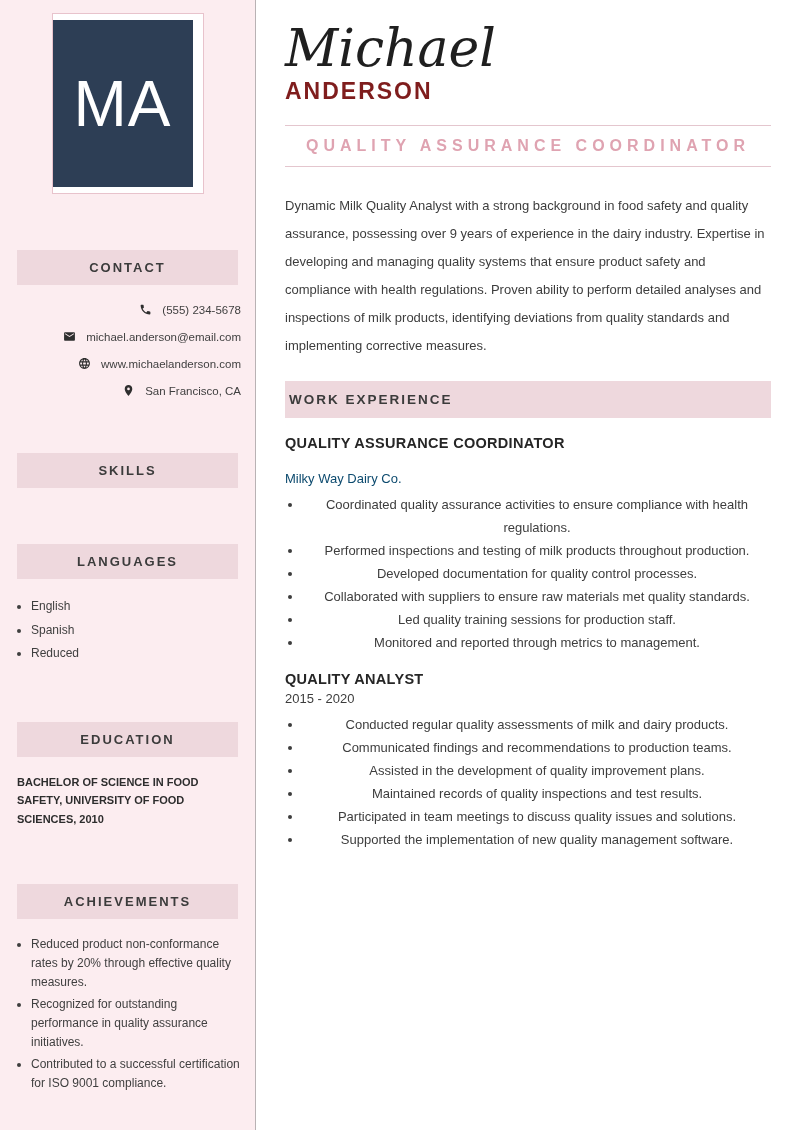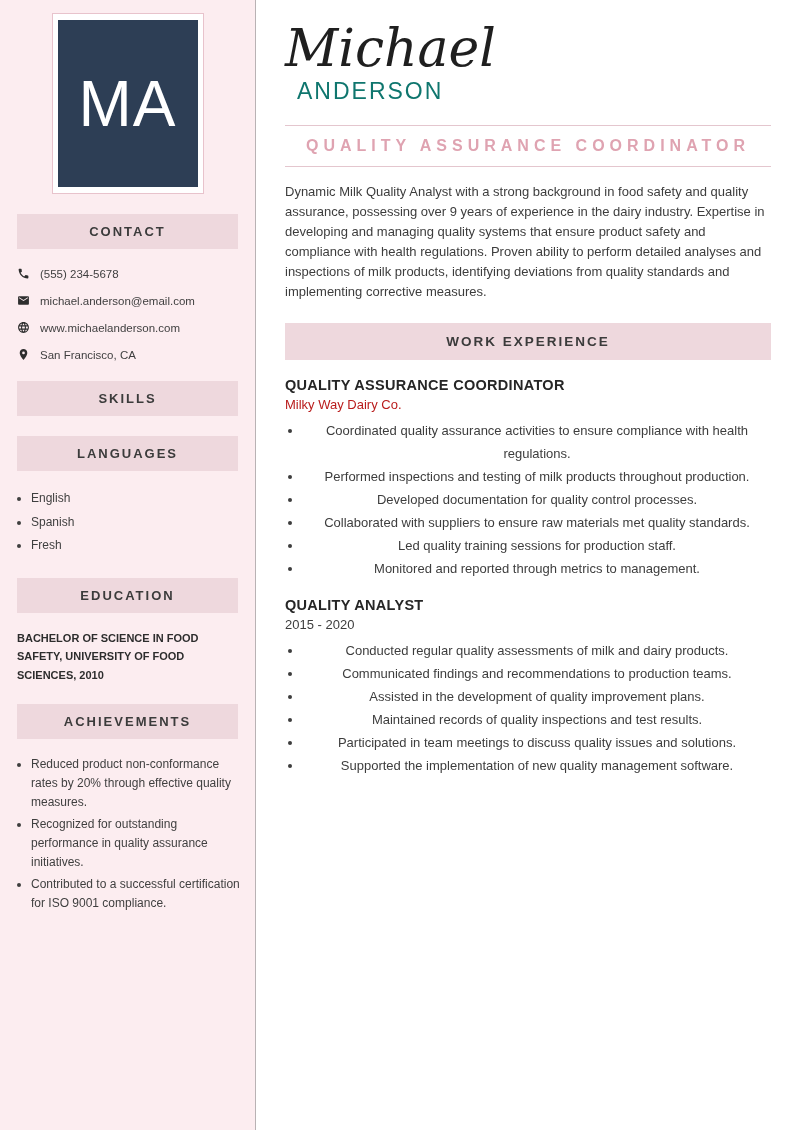--- a/index.html
+++ b/index.html
@@ -2,44 +2,44 @@
 <html><head>
 <meta charset="utf-8">
 <style>
   * { margin:0; padding:0; box-sizing:border-box; }
   html,body { background:#ffffff; }
   body { font-family:"Liberation Sans", sans-serif; color:#3c3c3c; }
   .page { position:relative; width:800px; height:1130px; background:#ffffff; display:flex; overflow:hidden; }
 
   
   .sidebar { width:256px; min-width:256px; height:100%; background:#fcedf0; border-right:1px solid #b9b2b4; padding-bottom:20px; }
-  .monogram-frame { width:152px; height:181px; margin:13px auto 0 auto; background:#ffffff; border:1px solid #e8c3cc; display:flex; align-items:center; justify-content:center; }
+  .monogram-frame { width:152px; height:181px; margin:13px auto 0 auto; background:#ffffff; border:1px solid #e8c3cc; display:flex; align-items:center; justify-content:flex-start; }
   .monogram { width:140px; height:167px; background:#2d3e55; color:#ffffff; display:flex; align-items:center; justify-content:center; font-size:64px; font-weight:400; letter-spacing:1px; }
-  .side-header { margin:20px 17px 16px 17px; background:#eed8dd; padding:10px 4px; text-align:center; font-weight:bold; font-size:13px; letter-spacing:2px; color:#3b3b3b; }
+  .side-header { margin:56px 17px 16px 17px; background:#eed8dd; padding:10px 4px; text-align:center; font-weight:bold; font-size:13px; letter-spacing:2px; color:#3b3b3b; }
   .contact-list { padding:2px 14px 0 17px; }
-  .contact-row { display:flex; align-items:center; gap:10px; margin-bottom:14px; font-size:11.5px; color:#3f3f3f; }
+  .contact-row { display:flex; align-items:center; gap:10px; margin-bottom:14px; font-size:11.5px; color:#3f3f3f;justify-content:flex-end; }
   .cicon { width:13px; height:13px; display:inline-flex; flex:0 0 13px; }
   .cicon svg { width:13px; height:13px; fill:#2e2e2e; }
   ul.side-list { list-style:disc; margin:0 14px 0 31px; font-size:12px; color:#3f3f3f; }
   ul.side-list li { line-height:23.5px; }
   ul.side-list.achievements { margin-top:4px; }
   ul.side-list.achievements li { line-height:19px; margin-bottom:3px; }
   .edu-text { padding:0 14px 0 17px; font-weight:bold; font-size:11px; line-height:18.5px; color:#2d2d2d; }
 
   
   .main { flex:1; padding:20px 29px 0 29px; background:#ffffff; }
   .first-name { font-family:"DejaVu Serif", serif; font-style:italic; font-weight:400; font-size:52px; line-height:56px; color:#1f1f1f; }
-  .last-name { font-size:23px; font-weight:normal; letter-spacing:2px; color:#0f766e; margin-top:2px; font-family:"Liberation Sans", sans-serif;margin-left:12px; }
+  .last-name { font-size:23px; font-weight:bold; letter-spacing:2px; color:#7f1d1d; margin-top:2px; font-family:"Liberation Sans", sans-serif; }
   .job-title-band { margin-top:20px; border-top:1px solid #e4c6ce; border-bottom:1px solid #e4c6ce; padding:11px 0; text-align:center; }
   .job-title { color:#dfa3b1; font-weight:bold; font-size:16px; letter-spacing:5px; }
-  .summary { margin-top:15px; font-size:13px; line-height:20px; color:#3d3d3d; }
-  .section-bar { margin-top:21px; background:#eed8dd; text-align:center; padding:11px 4px; font-weight:bold; font-size:13.5px; letter-spacing:2px; color:#3b3b3b; }
+  .summary { margin-top:25px; font-size:13px; line-height:28px; color:#3d3d3d; }
+  .section-bar { margin-top:21px; background:#eed8dd; padding:11px 4px; font-weight:bold; font-size:13.5px; letter-spacing:2px; color:#3b3b3b; }
   .job { margin-top:17px; }
   .job h3 { font-size:14.5px; font-weight:bold; color:#262626; letter-spacing:0.3px; }
-  .job .company { margin-top:4px; font-size:13px; color:#b91c1c; }
+  .job .company { margin-top:20px; font-size:13px; color:#0c4a6e; }
   .job .dates { margin-top:4px; font-size:13px; color:#3d3d3d; }
   .job ul.bullets { margin:7px 0 0 18px; list-style:disc; font-size:13px; color:#3d3d3d;text-align:center; }
   .job ul.bullets li { line-height:23px; }
 </style>
 </head>
 <body>
 
 <div class="page">
 
   <aside class="sidebar">
@@ -83,21 +83,21 @@
         <span>San Francisco, CA</span>
       </div>
     </div>
 
     <div class="side-header">SKILLS</div>
 
     <div class="side-header">LANGUAGES</div>
     <ul class="side-list">
       <li>English</li>
       <li>Spanish</li>
-      <li>Fresh</li>
+      <li>Reduced</li>
     </ul>
 
     <div class="side-header">EDUCATION</div>
     <div class="edu-text">BACHELOR OF SCIENCE IN FOOD SAFETY, UNIVERSITY OF FOOD SCIENCES, 2010</div>
 
     <div class="side-header">ACHIEVEMENTS</div>
     <ul class="side-list achievements">
       <li>Reduced product non-conformance rates by 20% through effective quality measures.</li>
       <li>Recognized for outstanding performance in quality assurance initiatives.</li>
       <li>Contributed to a successful certification for ISO 9001 compliance.</li>

